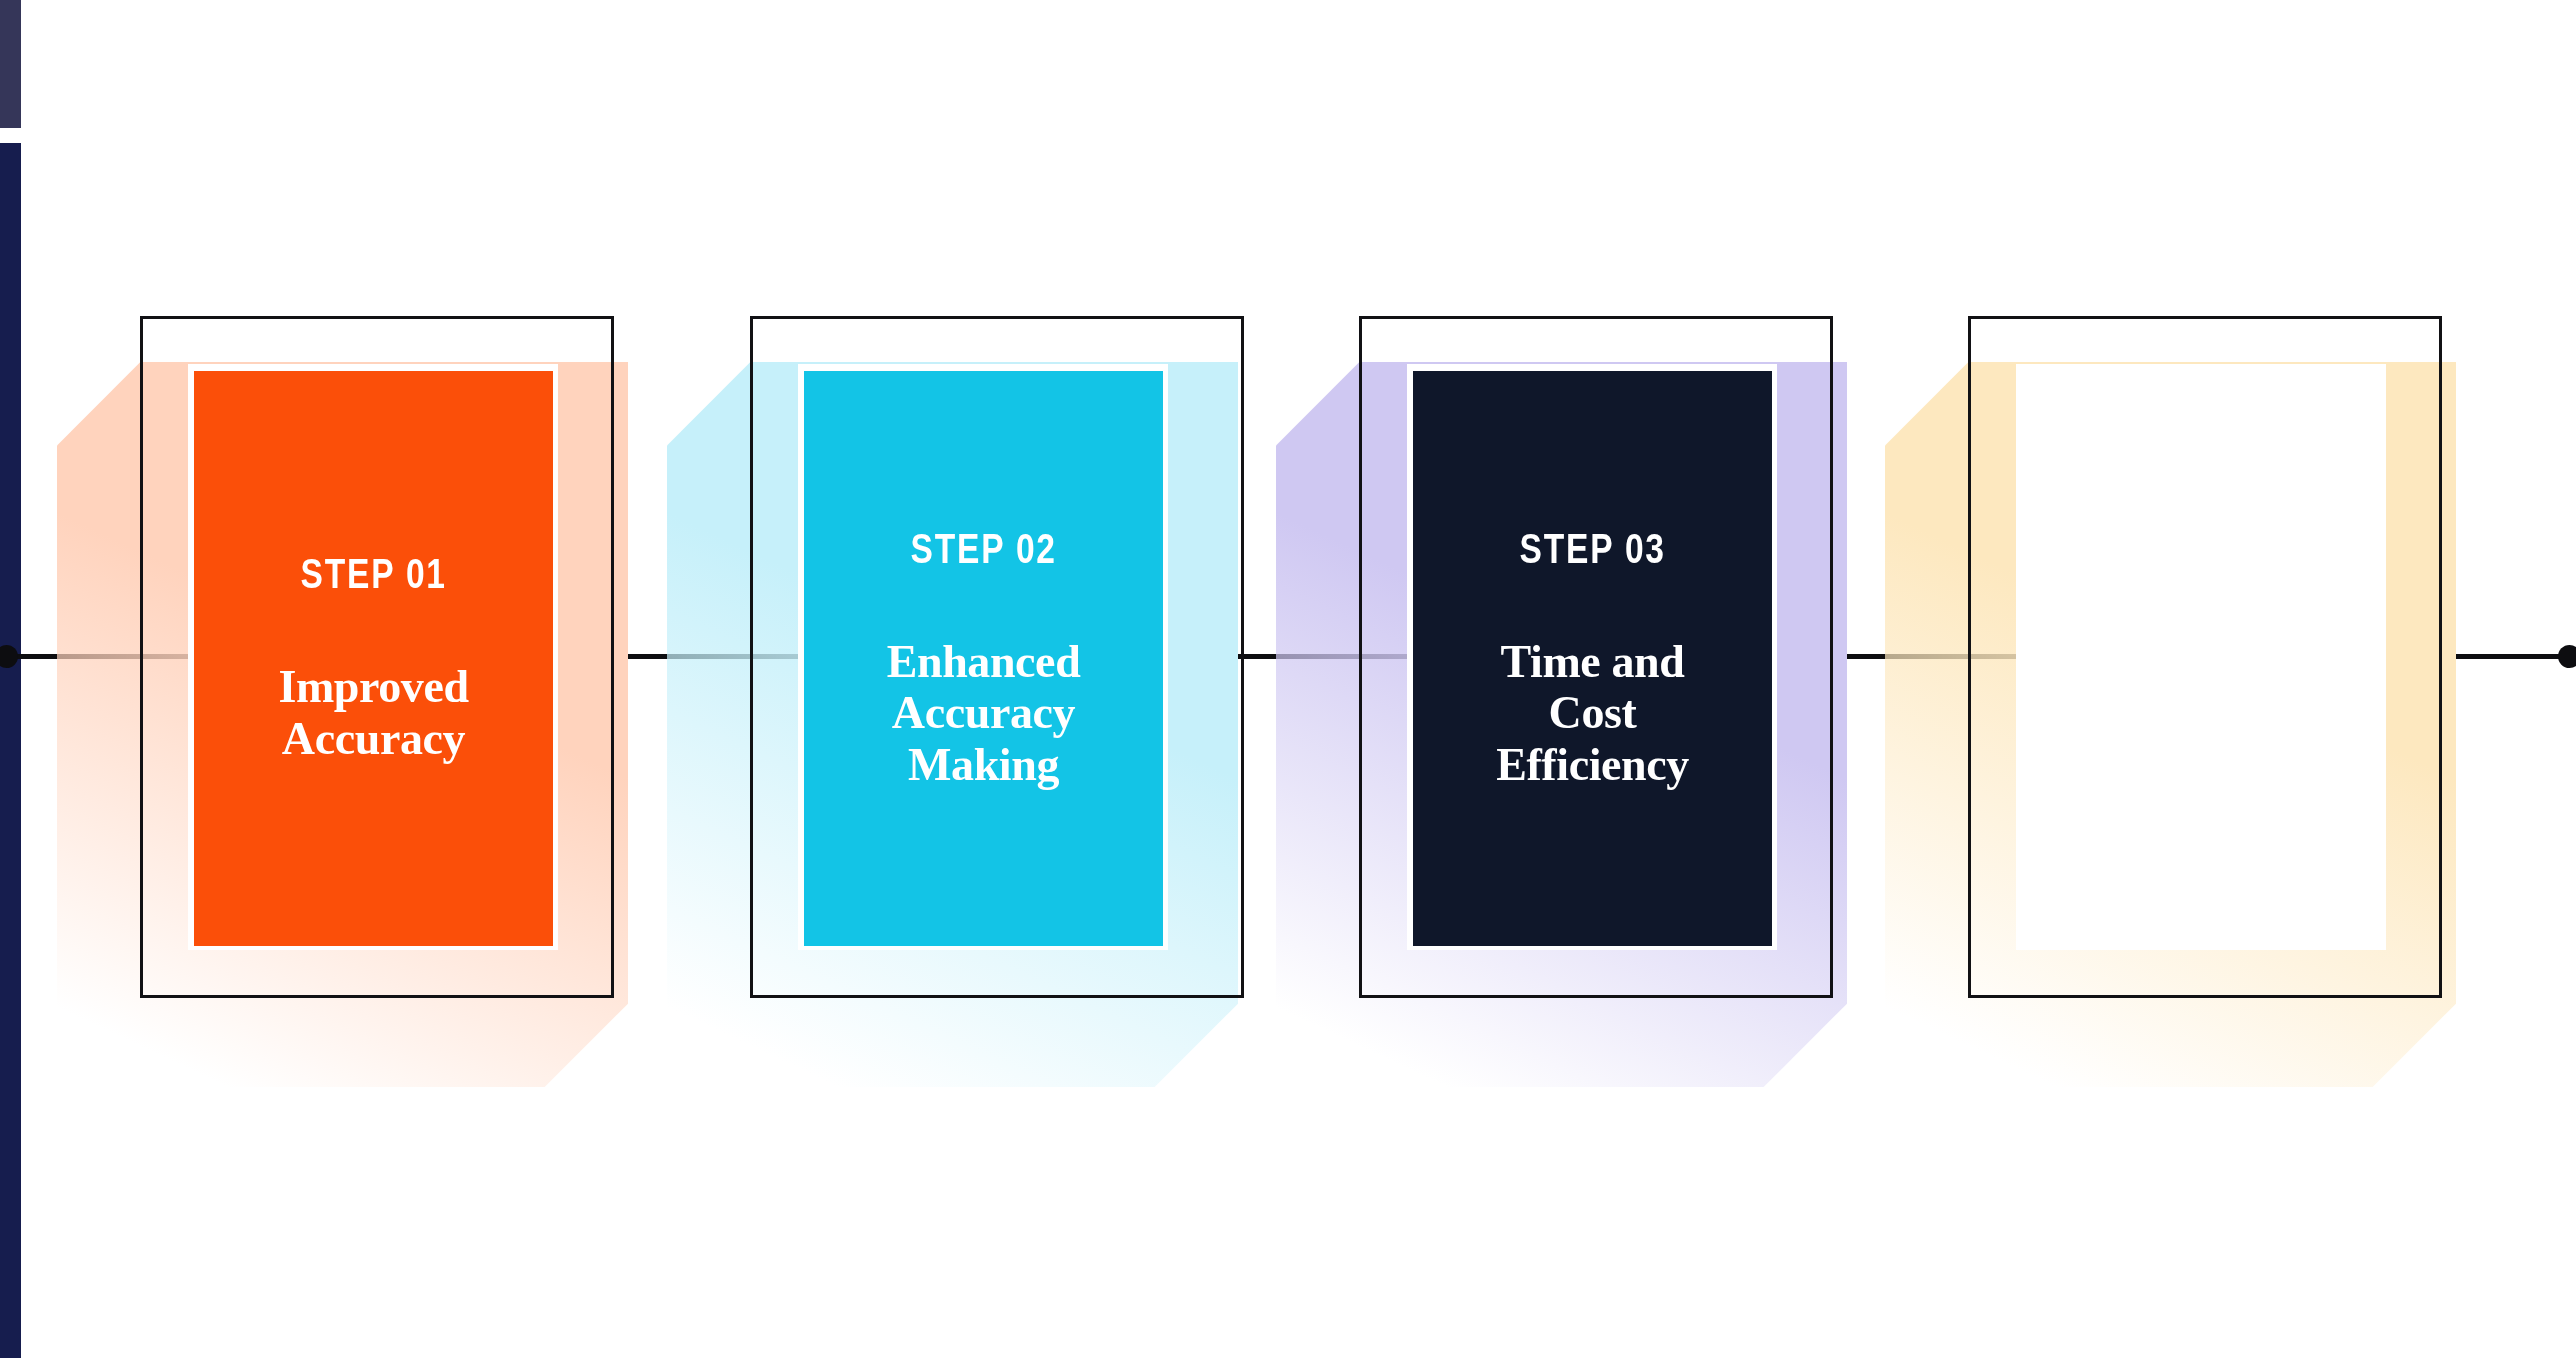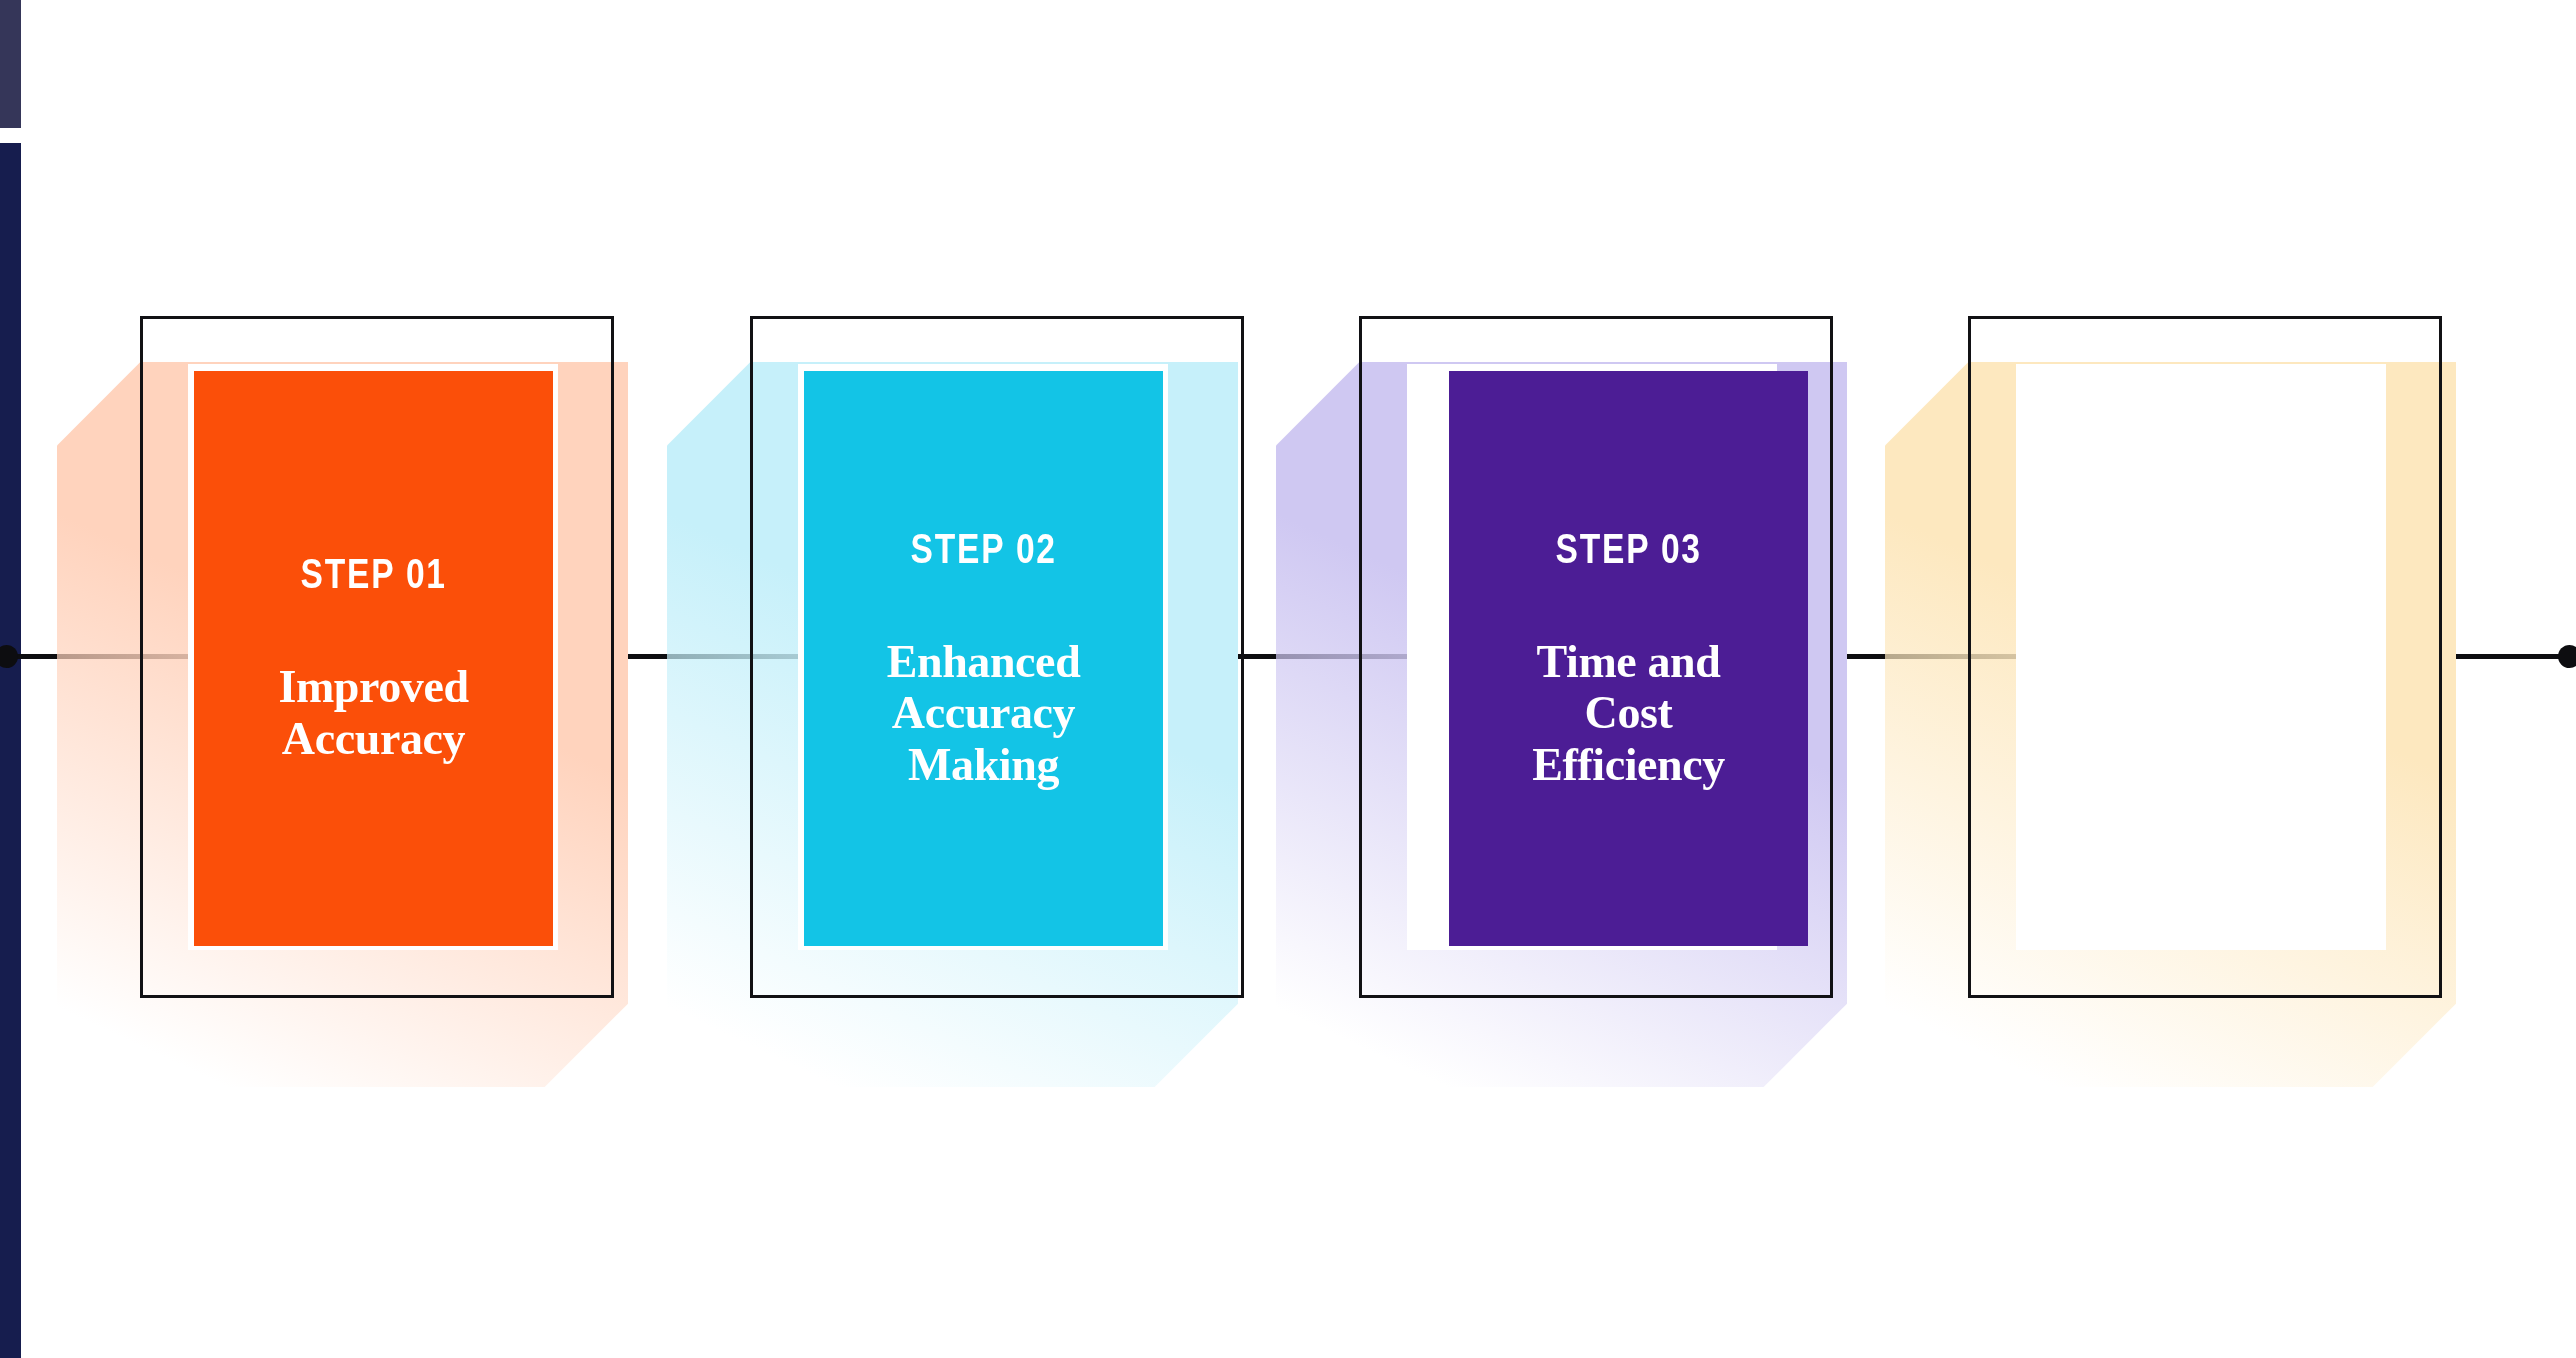--- a/index.html
+++ b/index.html
@@ -179,21 +179,21 @@
       <div class="step-title">Enhanced
 Accuracy
 Making</div>
     </div>
     <div class="frame" style="border-color: rgb(17, 17, 20);"></div>
   </div>
 
   <div class="step" style="left: 1359px;">
     <div class="glow" style="background: linear-gradient(205deg, rgb(207, 200, 242) 0%, rgb(207, 200, 242) 42%, rgba(255, 255, 255, 0) 92%);"></div>
     <div class="plate" style="background: rgb(255, 255, 255);"></div>
-    <div class="tile" style="background: #4c1d95; margin-left: 36px;">
+    <div class="tile" style="background: #0f172a;">
       <div class="step-kicker">STEP 03</div>
       <div class="step-title">Time and
 Cost
 Efficiency</div>
     </div>
     <div class="frame" style="border-color: rgb(17, 17, 20);"></div>
   </div>
 
   <div class="step" style="left: 1968px;">
     <div class="glow" style="background: linear-gradient(205deg, rgb(253, 232, 191) 0%, rgb(253, 232, 191) 42%, rgba(255, 255, 255, 0) 92%);"></div>

